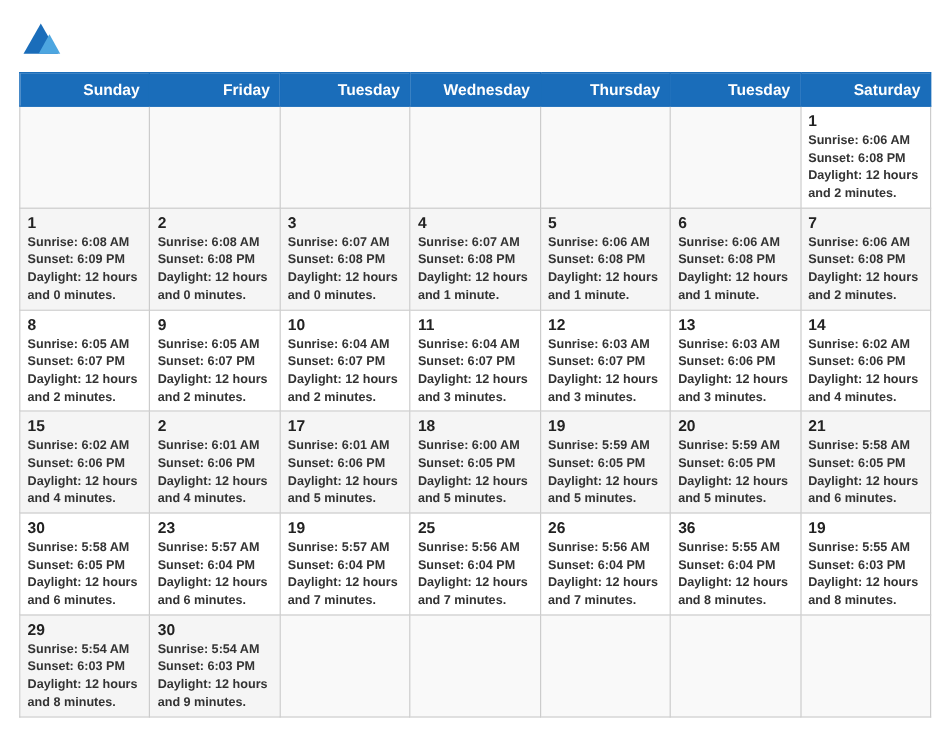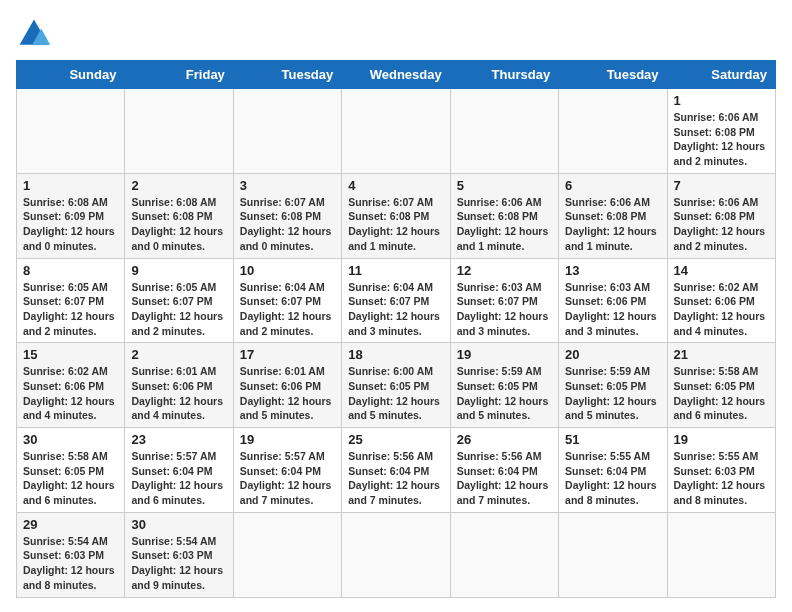--- a/index.html
+++ b/index.html
@@ -240,21 +240,21 @@
       </td>
         <td>
         <span class="day-num">25</span>
         <span class="day-info">Sunrise: 5:56 AM<br>Sunset: 6:04 PM<br>Daylight: 12 hours and 7 minutes.</span>
       </td>
         <td>
         <span class="day-num">26</span>
         <span class="day-info">Sunrise: 5:56 AM<br>Sunset: 6:04 PM<br>Daylight: 12 hours and 7 minutes.</span>
       </td>
         <td>
-        <span class="day-num">51</span>
+        <span class="day-num">36</span>
         <span class="day-info">Sunrise: 5:55 AM<br>Sunset: 6:04 PM<br>Daylight: 12 hours and 8 minutes.</span>
       </td>
         <td>
         <span class="day-num">19</span>
         <span class="day-info">Sunrise: 5:55 AM<br>Sunset: 6:03 PM<br>Daylight: 12 hours and 8 minutes.</span>
       </td>
       </tr>
       <tr>
         <td>
         <span class="day-num">29</span>

